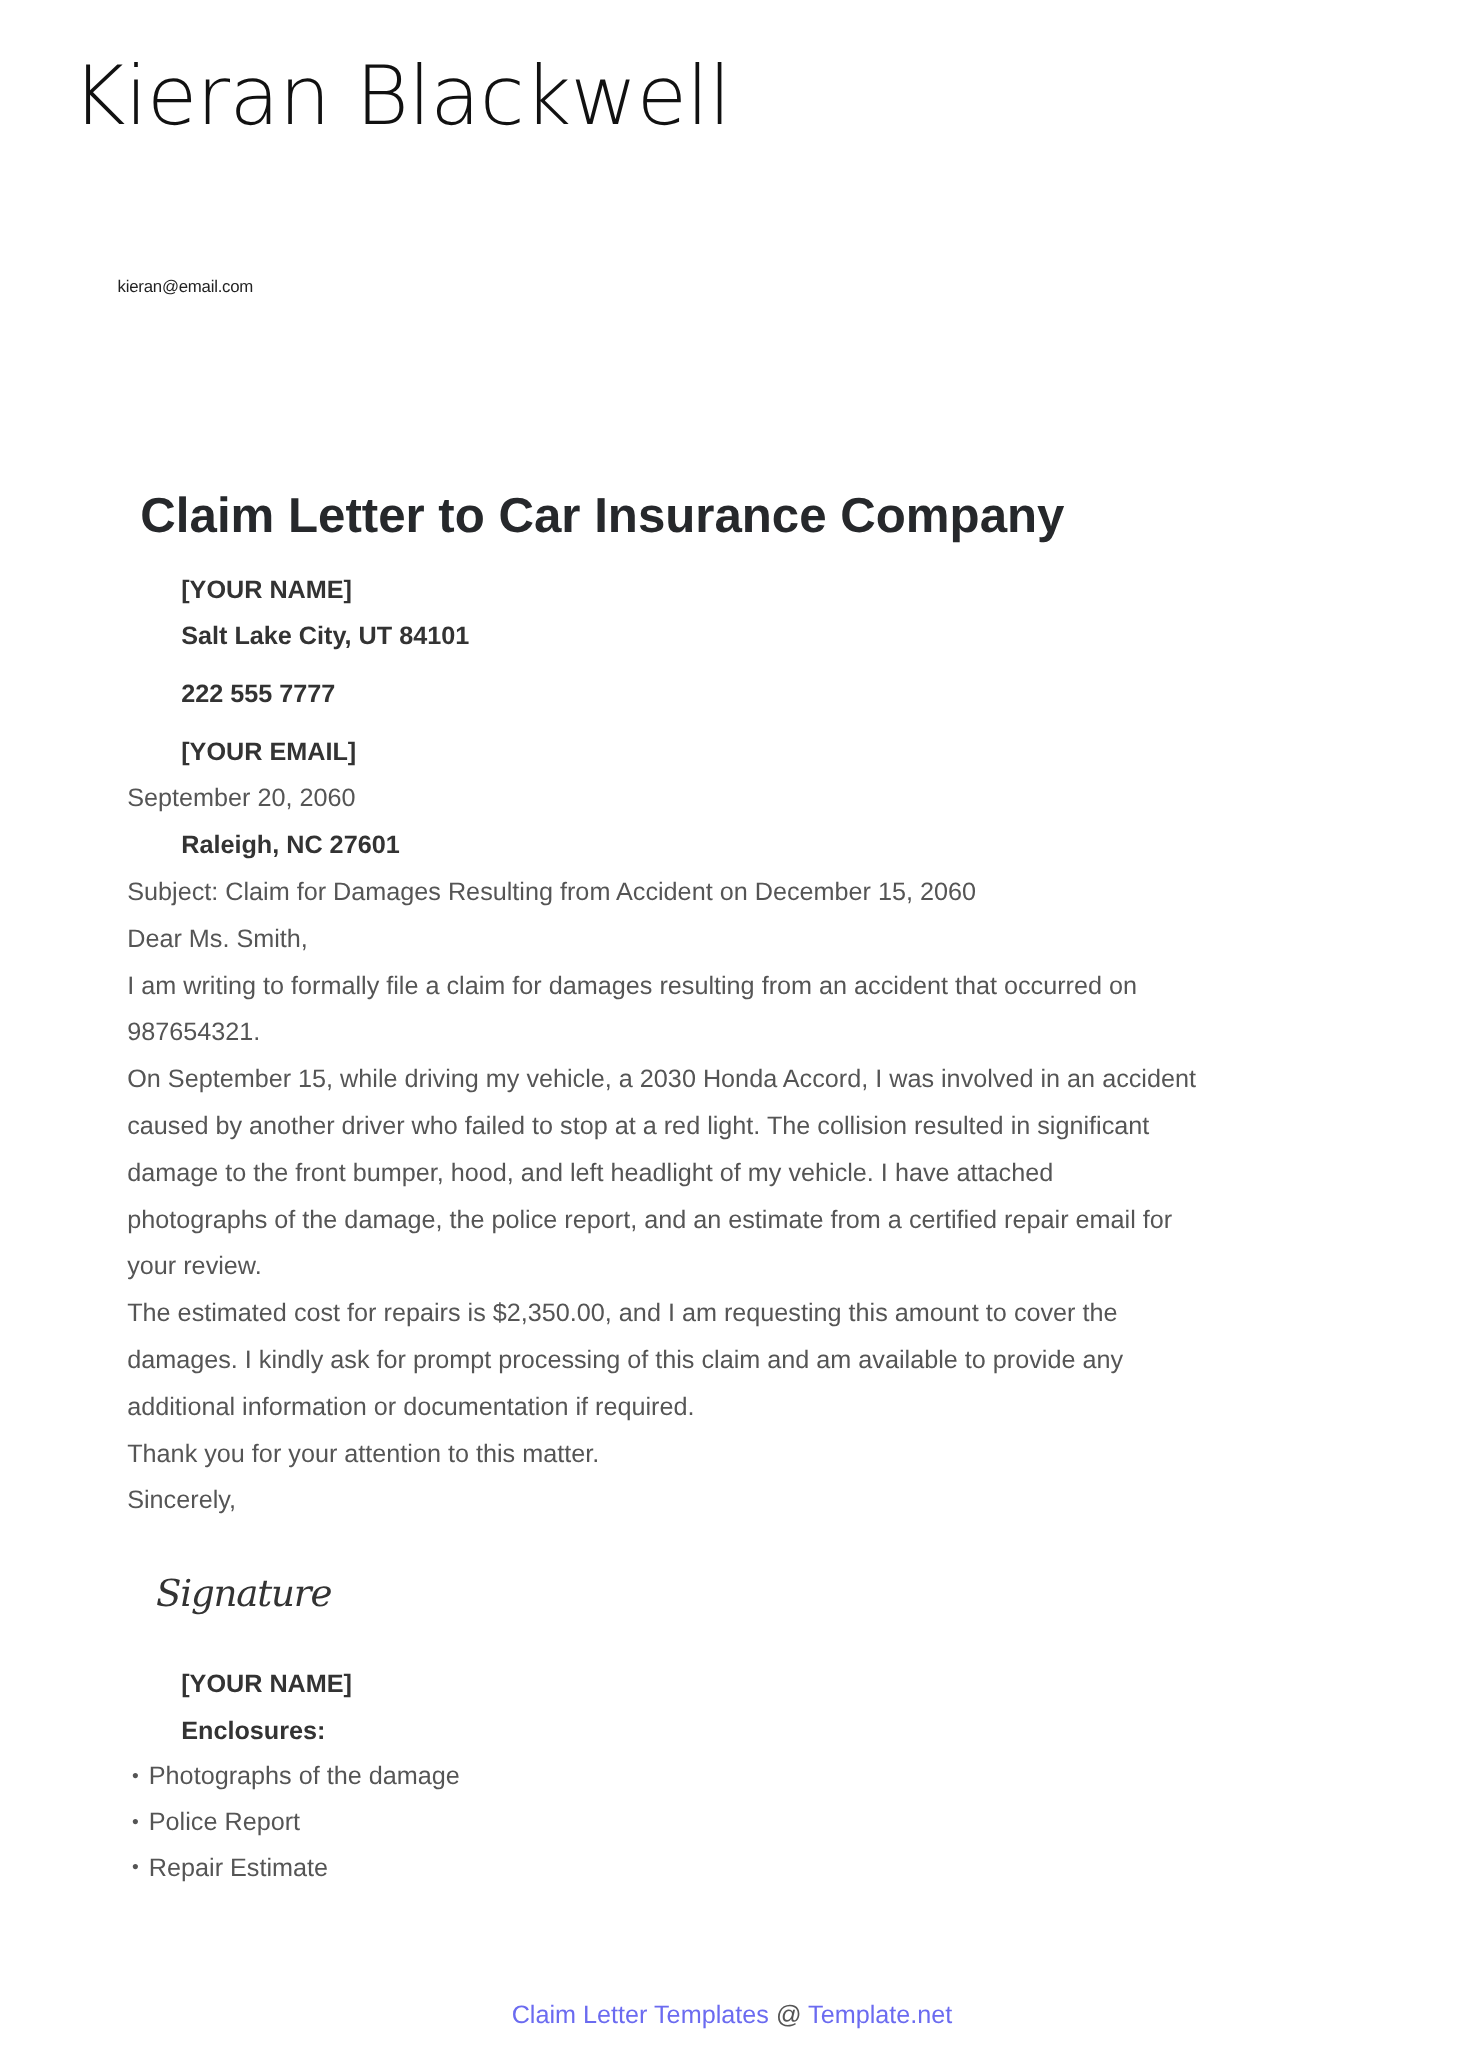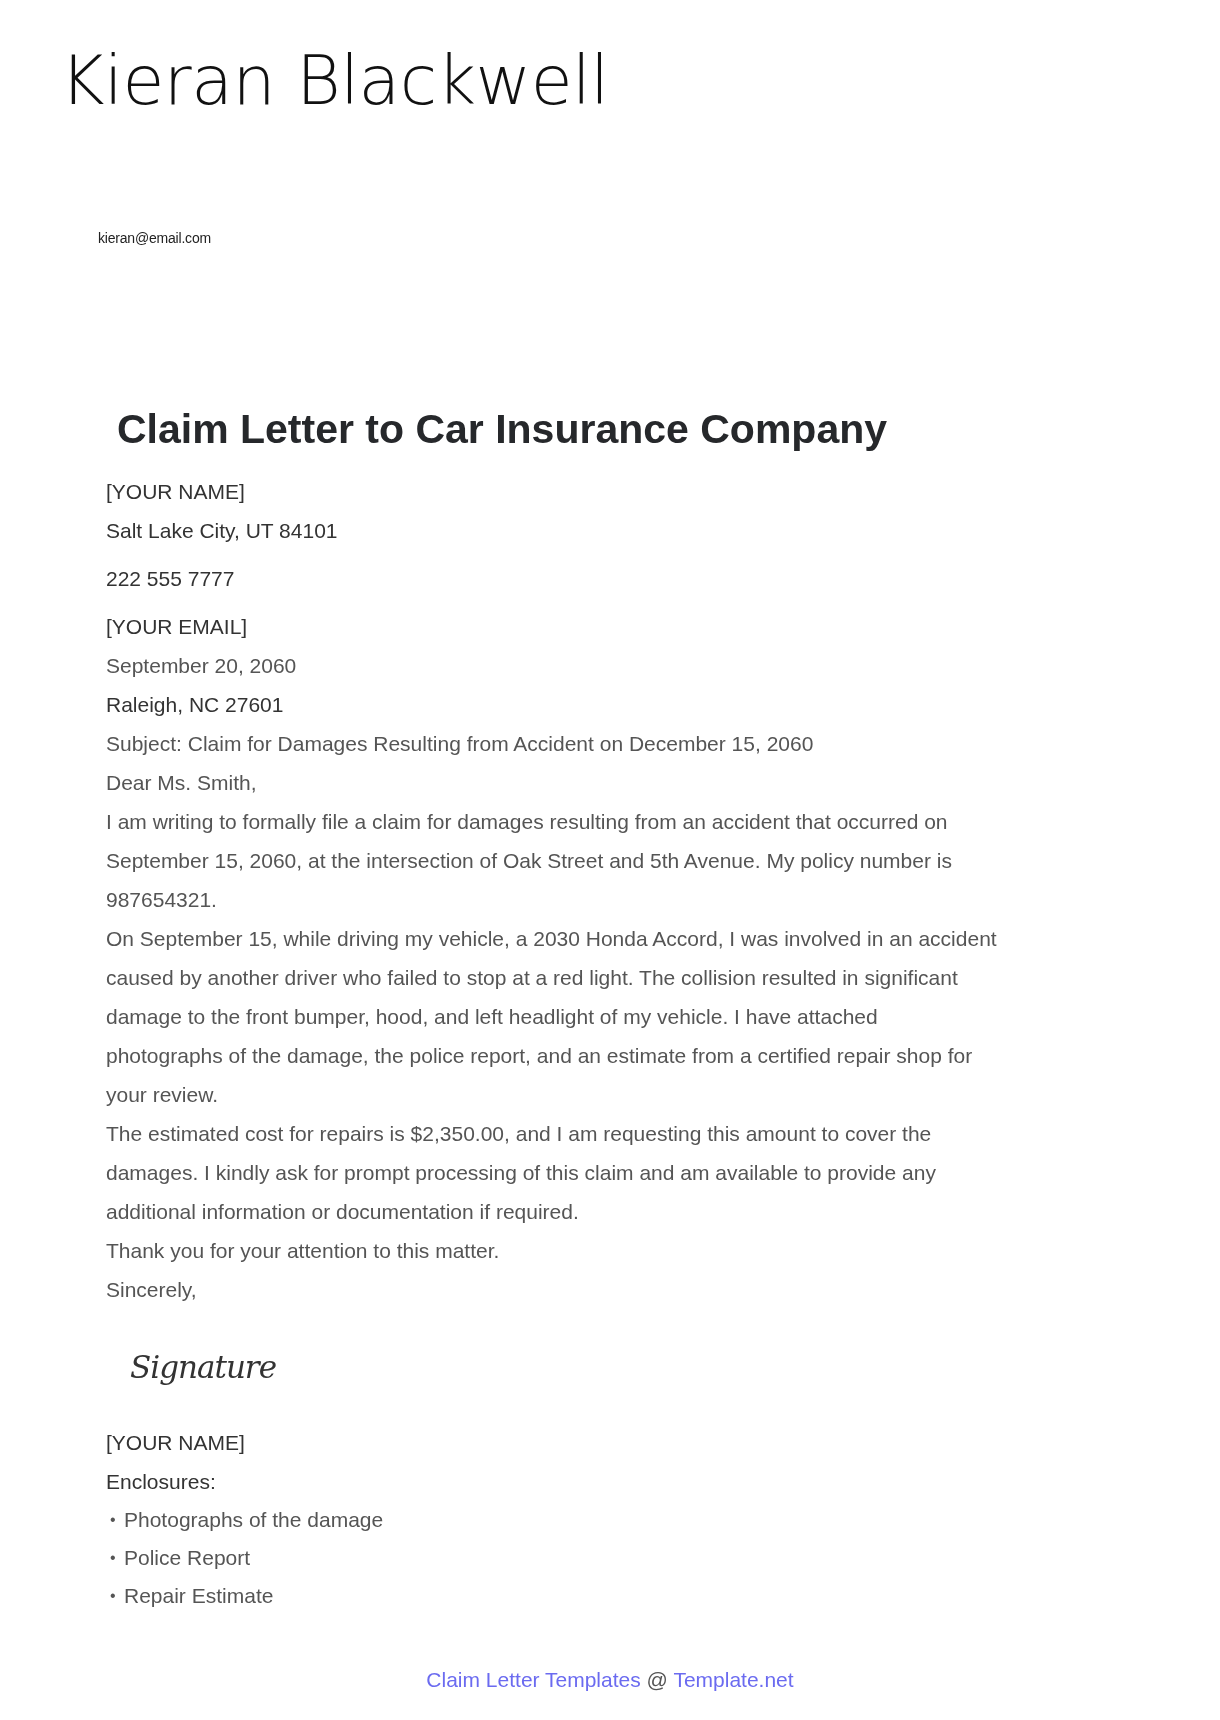--- a/index.html
+++ b/index.html
@@ -59,21 +59,21 @@
       position: absolute;
       left: 106px;
       top: 472px;
       width: 1010px;
       font-family: "Liberation Sans", sans-serif;
       font-size: 21px;
       color: #555;
       line-height: 39px;
     }
     .letter .line { display: block; white-space: nowrap; }
-    .bold { font-weight: 400; color: #333; }
+    .bold { font-weight: 700; color: #333; margin-left: 45px; }
     .gap-sm { margin-top: 9px; }
 
     .signature {
       display: block;
       font-family: "DejaVu Serif", serif;
       font-style: italic;
       font-size: 31px;
       color: #333;
       margin-top: 28px;
       margin-left: 24px;
@@ -127,29 +127,28 @@
     <span class="line bold">Salt Lake City, UT 84101</span>
     <span class="line bold gap-sm">222 555 7777</span>
     <span class="line bold gap-sm">[YOUR EMAIL]</span>
     <span class="line">September 20, 2060</span>
     <span class="line bold">Raleigh, NC 27601</span>
     <span class="line">Subject: Claim for Damages Resulting from Accident on December 15, 2060</span>
     <span class="line">Dear Ms. Smith,</span>
 
     <div>
       <span class="line">I am writing to formally file a claim for damages resulting from an accident that occurred on</span>
-      <span class="line">September 15, 2060, at the intersection of Oak Street and 5th Avenue. My policy number is</span>
       <span class="line">987654321.</span>
     </div>
 
     <div>
       <span class="line">On September 15, while driving my vehicle, a 2030 Honda Accord, I was involved in an accident</span>
       <span class="line">caused by another driver who failed to stop at a red light. The collision resulted in significant</span>
       <span class="line">damage to the front bumper, hood, and left headlight of my vehicle. I have attached</span>
-      <span class="line">photographs of the damage, the police report, and an estimate from a certified repair shop for</span>
+      <span class="line">photographs of the damage, the police report, and an estimate from a certified repair email for</span>
       <span class="line">your review.</span>
     </div>
 
     <div>
       <span class="line">The estimated cost for repairs is $2,350.00, and I am requesting this amount to cover the</span>
       <span class="line">damages. I kindly ask for prompt processing of this claim and am available to provide any</span>
       <span class="line">additional information or documentation if required.</span>
     </div>
 
     <span class="line">Thank you for your attention to this matter.</span>

